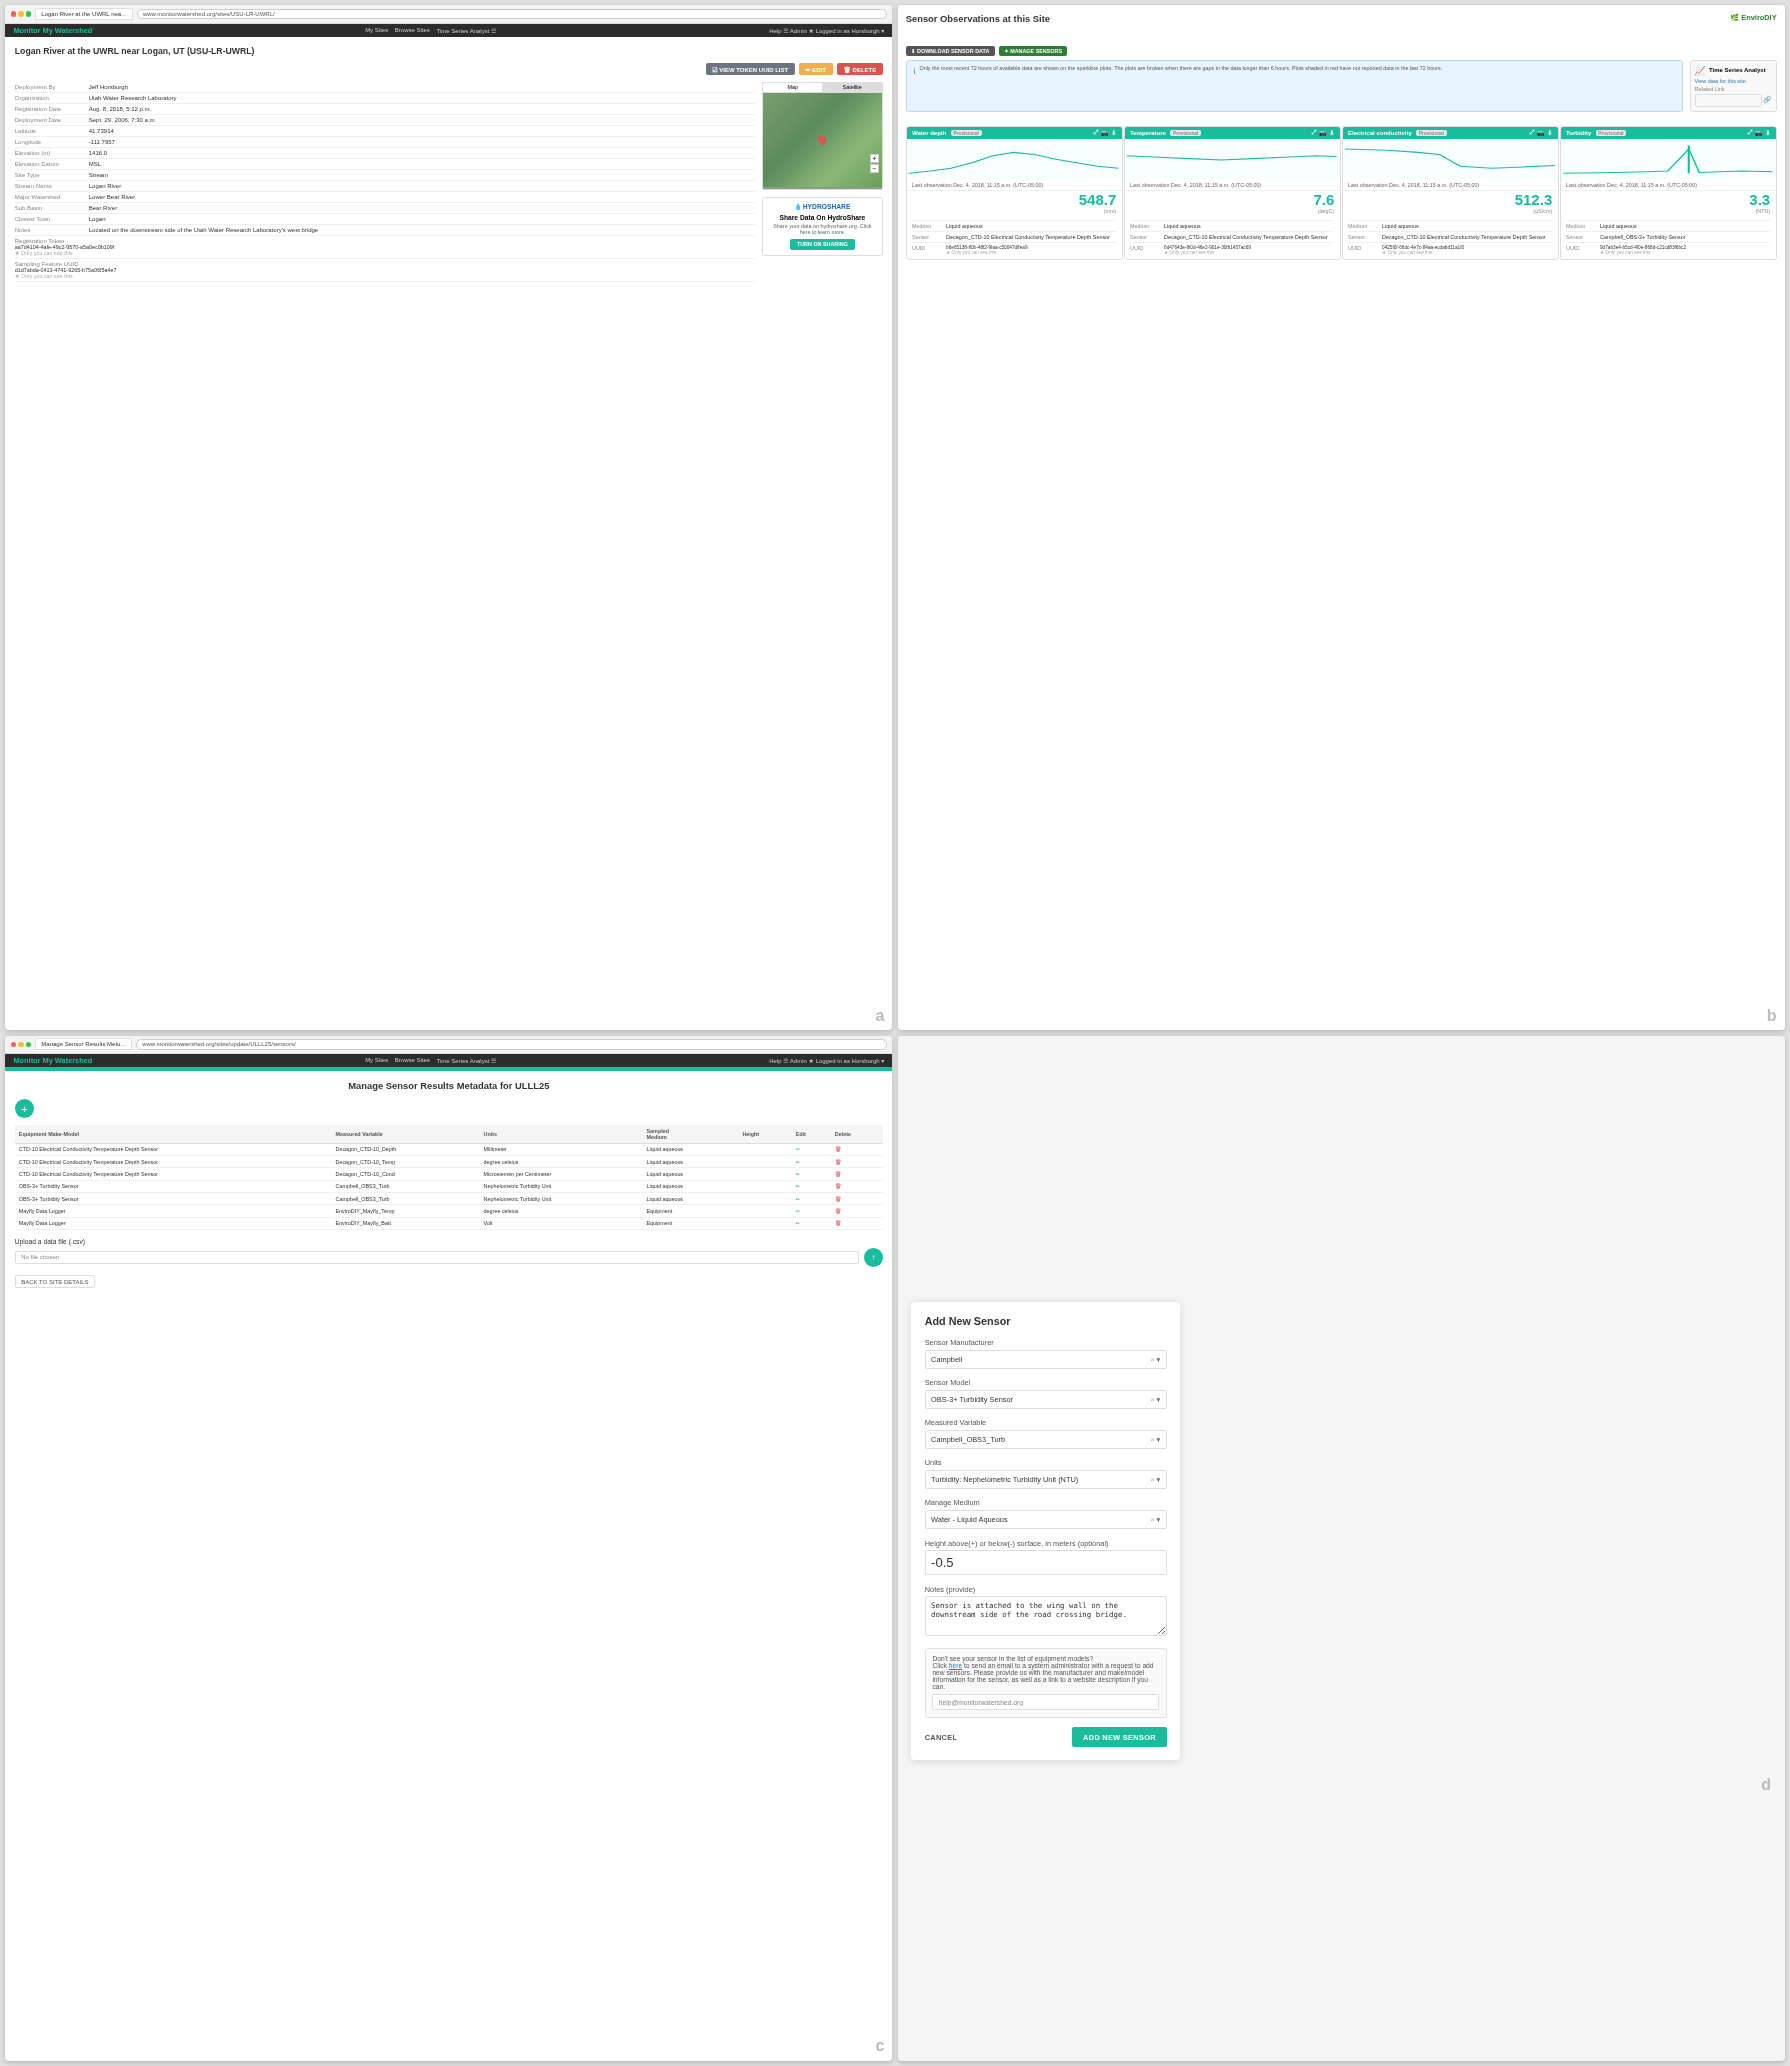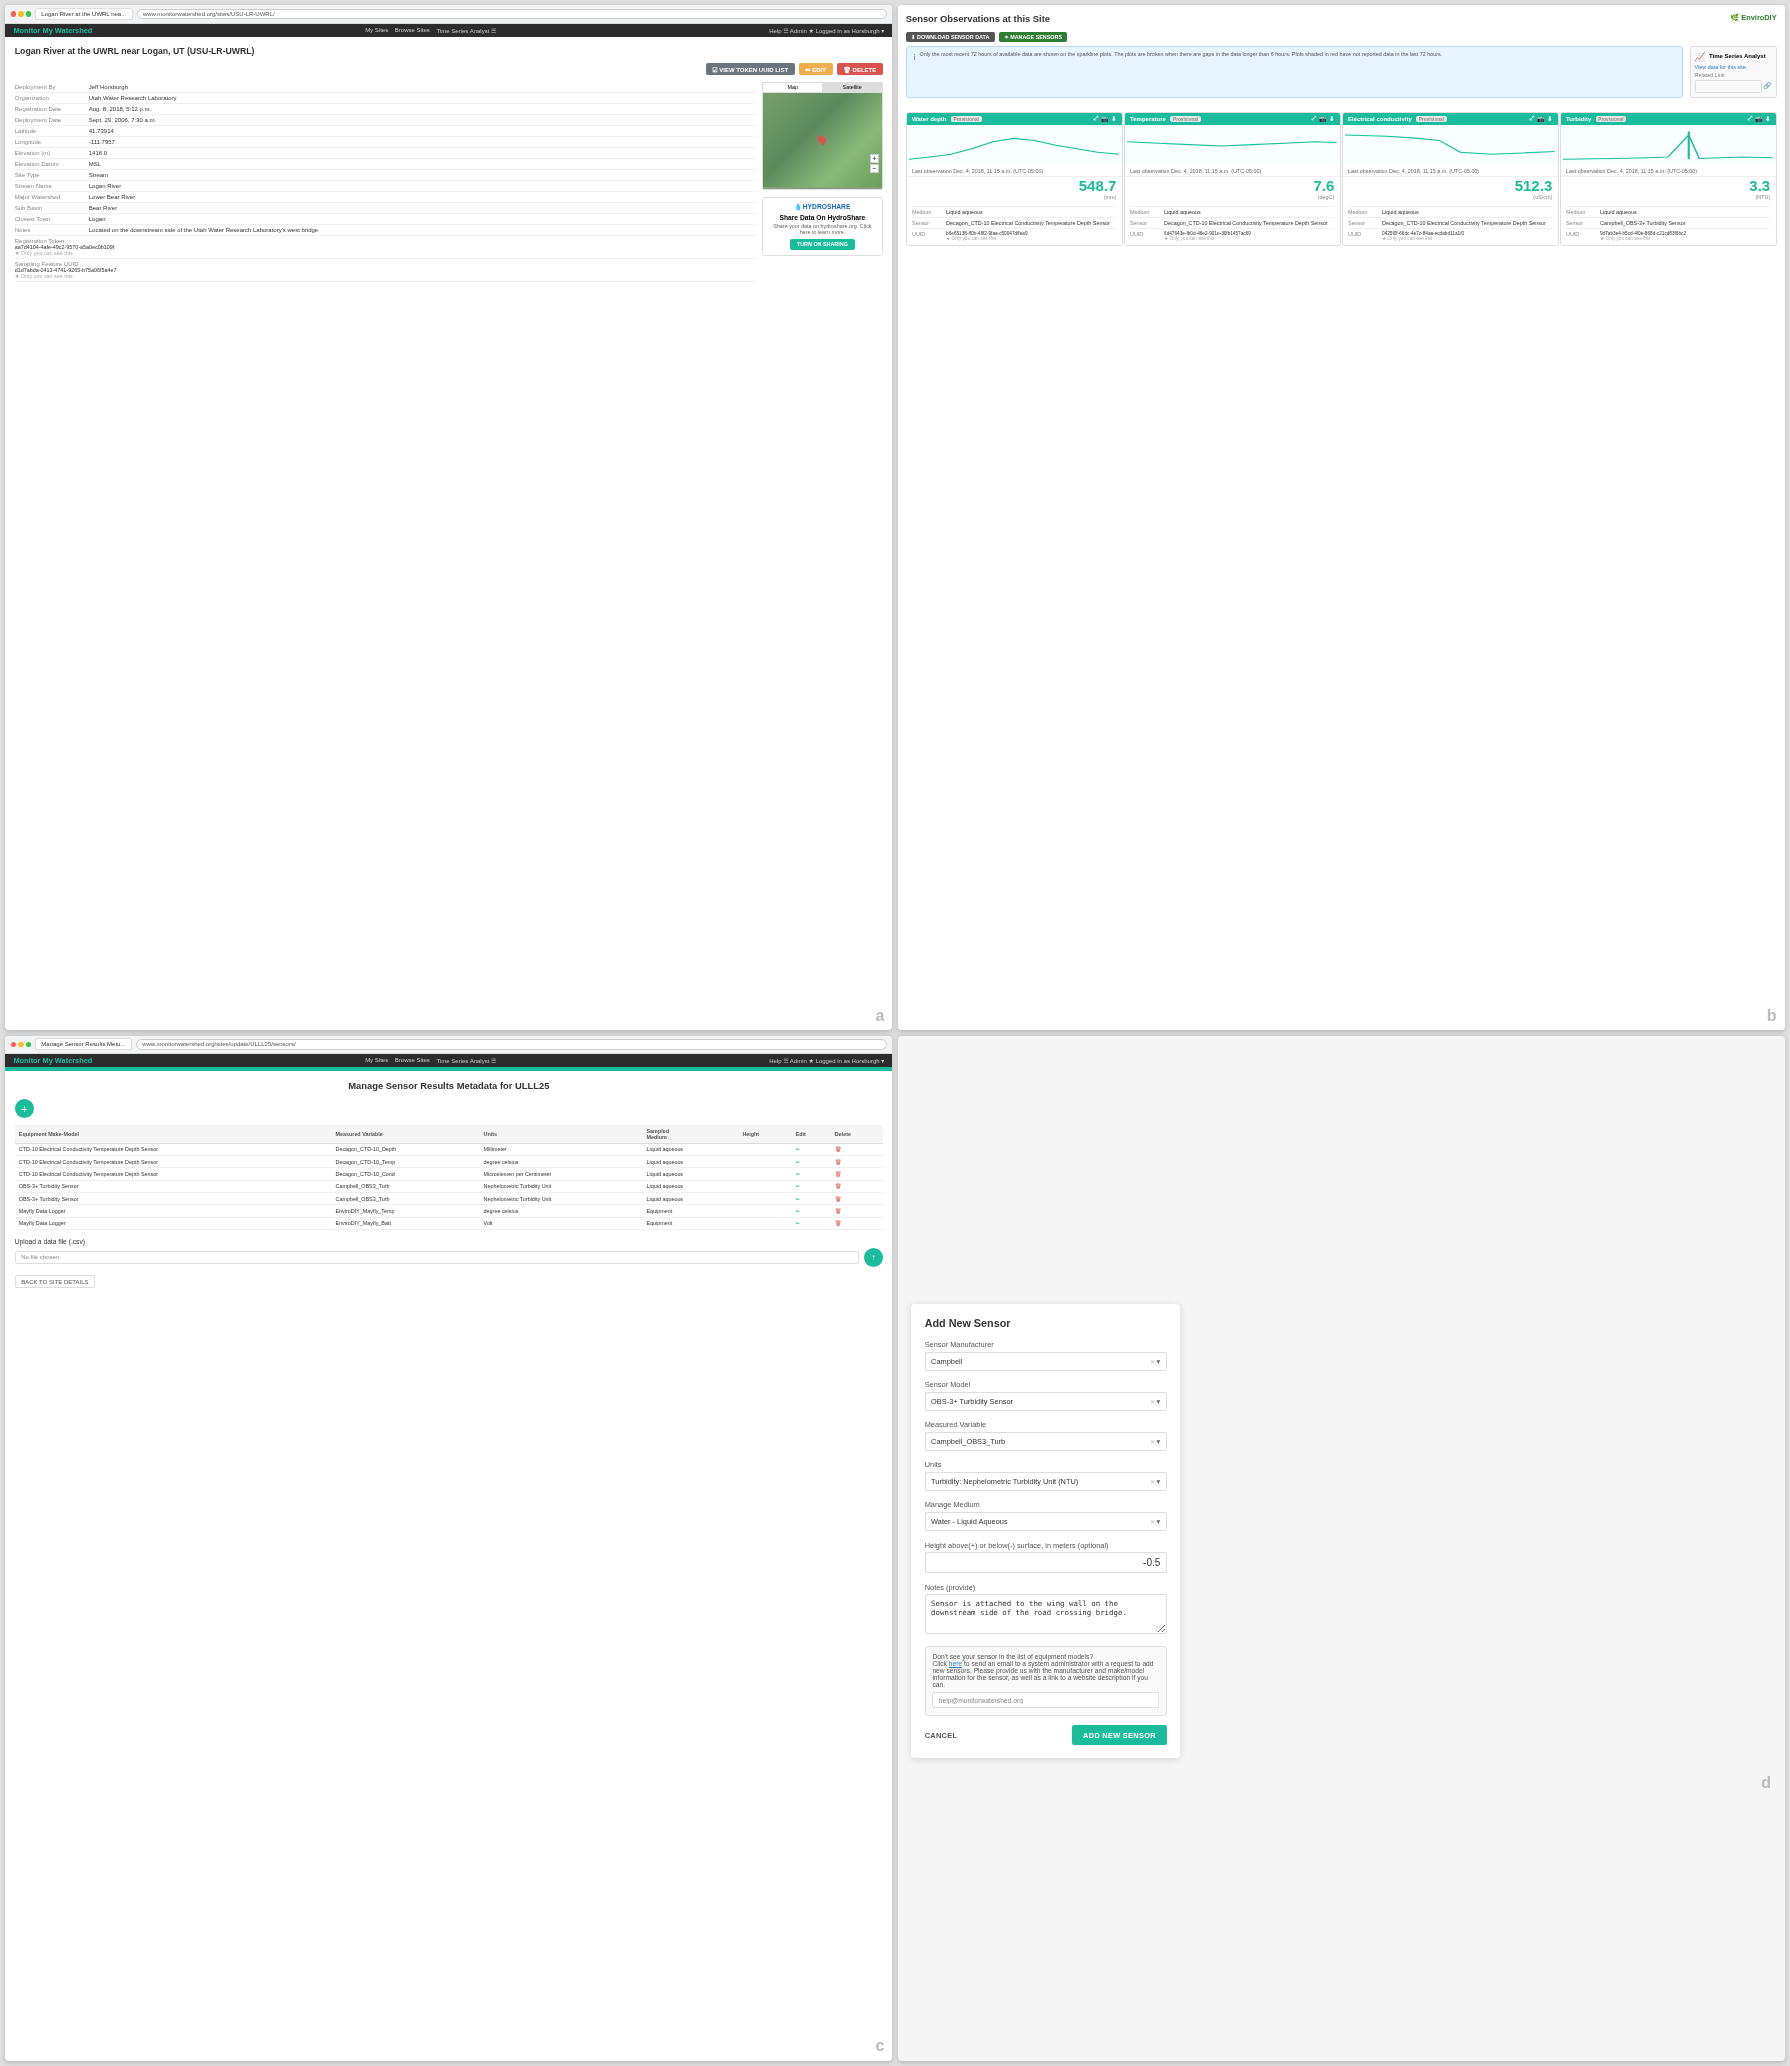--- a/index.html
+++ b/index.html
@@ -178,21 +178,21 @@
     .hydroshare-logo { color: #1565c0; font-weight: bold; font-size: 6.7px; margin-bottom: 2.7px; }
     .hydroshare-title { font-weight: bold; font-size: 6.7px; margin-bottom: 2px; }
     .hydroshare-desc { font-size: 5.4px; color: #666; margin-bottom: 4px; }
 
     
     .panel-b-content { padding: 8px; flex: 1; overflow: auto; background: #fff; }
     .sensor-header {
       display: flex;
       justify-content: space-between;
       align-items: flex-start;
-      margin-bottom: 8px;
+      margin-bottom: 22px;
     }
     .sensor-title { font-size: 9.4px; font-weight: bold; color: #333; }
     .sensor-actions { display: flex; gap: 4px; margin-bottom: 4px; }
     .btn-dark { background: #555; color: #fff; font-size: 5.4px; padding: 2px 5.4px; }
     .btn-green { background: #2e7d32; color: #fff; font-size: 5.4px; padding: 2px 5.4px; }
 
     .info-notice {
       background: #e8f4fd;
       border: 0.7px solid #b8d9f5;
       border-radius: 2.7px;
@@ -377,23 +377,22 @@
       justify-content: space-between;
       align-items: center;
     }
     .select-x { color: #aaa; cursor: pointer; }
     .select-arrow { color: #666; }
     .form-input {
       width: 100%;
       border: 0.7px solid #ddd;
       border-radius: 2px;
       padding: 4px 5.4px;
-      font-size: 10px;
+      font-size: 13px;
       color: #333;
-      text-align: right;
     }
     .form-textarea {
       width: 100%;
       border: 0.7px solid #ddd;
       border-radius: 2px;
       padding: 4px 5.4px;
       font-size: 7.4px;
       color: #333;
       resize: vertical;
       min-height: 40px;

